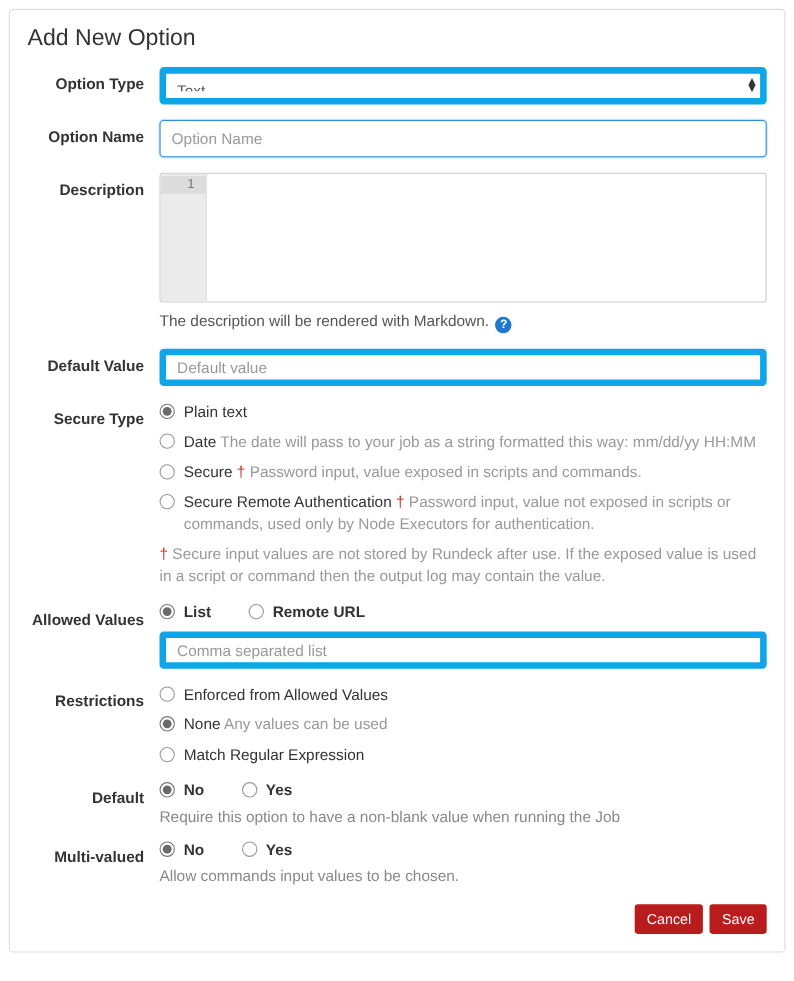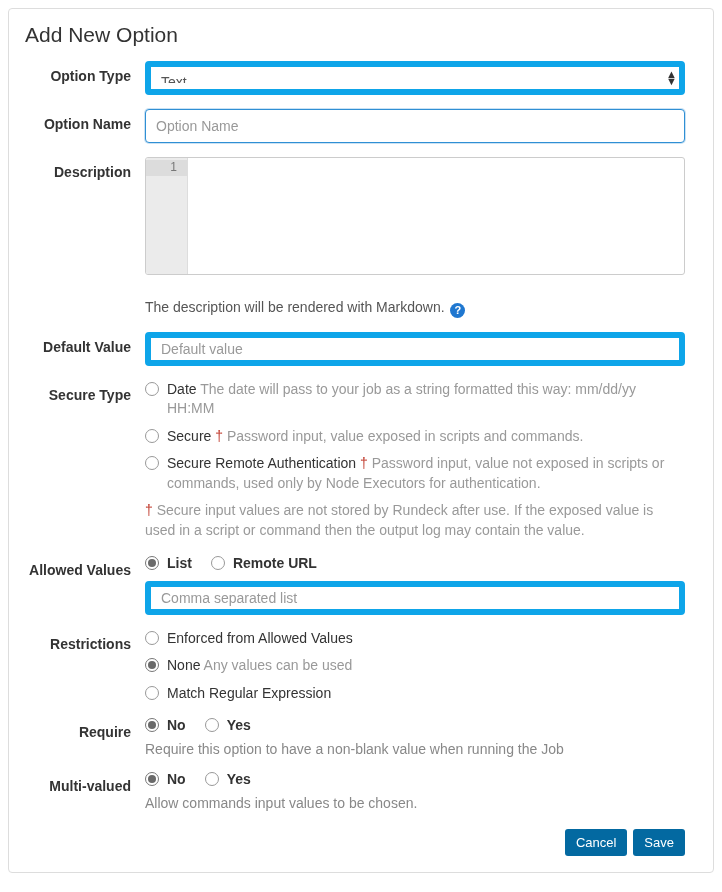--- a/index.html
+++ b/index.html
@@ -6,21 +6,21 @@
 body {
   font-family: "Helvetica Neue", Helvetica, Arial, sans-serif;
   font-size: 14px;
   color: #333;
   background: #fff;
   padding: 8px;
 }
 .panel {
   border: 1px solid #ddd;
   border-radius: 4px;
-  padding: 14px 28px 16px 16px;
+  padding: 14px 16px 16px 16px;
   width: 706px;
 }
 .title {
   font-size: 21px;
   font-weight: 400;
   color: #333;
   margin-bottom: 14px;
 }
 .form-row {
   display: flex;
@@ -86,21 +86,21 @@
 .gutter span {
   display: block;
   font-size: 12px;
   color: #777;
   padding-right: 10px;
   height: 16px;
   background: #dcdcdc;
 }
 .editor-body { flex: 1; }
 .help-line {
-  margin-top: 24px;
+  margin-top: 8px;
   color: #555;
   font-size: 14px;
 }
 .help-icon {
   display: inline-flex;
   width: 15px; height: 15px;
   border-radius: 50%;
   background: #1f77d0;
   color: #fff;
   font-size: 11px;
@@ -142,41 +142,41 @@
 .radio-hint { color: #999; }
 .dagger { color: #c0392b; }
 .secure-note {
   color: #999;
   font-size: 14px;
   line-height: 1.4;
   margin-top: 6px;
 }
 .inline-radios {
   display: flex;
-  gap: 19px;
+  gap: 34px;
   align-items: flex-start;
   margin-bottom: 10px;
 }
 .inline-radio {
   display: flex;
   align-items: center;
 }
 .inline-radio .radio { margin-top: 0; }
 .subhelp {
   color: #888;
   margin-top: 8px;
 }
 .footer {
   display: flex;
   justify-content: flex-end;
   gap: 6px;
   margin-top: 18px;
 }
 .btn {
-  background: #0369a1;
+  background: #b91c1c;
   color: #fff;
   border: none;
   border-radius: 3px;
   padding: 6px 11px;
   font-size: 13px;
   cursor: pointer;
 }
 </style>
 </head>
 <body>
@@ -223,20 +223,24 @@
     <div class="label-col">Default Value</div>
     <div class="field-col">
       <input class="form-control" type="text" placeholder="Default value" style="">
     </div>
   </div>
 
   <div class="form-row">
     <div class="label-col">Secure Type</div>
     <div class="field-col">
       <div class="radio-line">
+        <div class="radio checked"></div>
+        <div class="radio-text"><span class="radio-label">Plain text</span></div>
+      </div>
+      <div class="radio-line">
         <div class="radio"></div>
         <div class="radio-text"><span class="radio-label">Date</span> <span class="radio-hint">The date will pass to your job as a string formatted this way: mm/dd/yy HH:MM</span></div>
       </div>
       <div class="radio-line">
         <div class="radio"></div>
         <div class="radio-text"><span class="radio-label">Secure</span> <span class="dagger">†</span> <span class="radio-hint">Password input, value exposed in scripts and commands.</span></div>
       </div>
       <div class="radio-line">
         <div class="radio"></div>
         <div class="radio-text"><span class="radio-label">Secure Remote Authentication</span> <span class="dagger">†</span> <span class="radio-hint">Password input, value not exposed in scripts or commands, used only by Node Executors for authentication.</span></div>
@@ -276,21 +280,21 @@
         <div class="radio-text"><span class="radio-label">None</span> <span class="radio-hint">Any values can be used</span></div>
       </div>
       <div class="radio-line">
         <div class="radio"></div>
         <div class="radio-text"><span class="radio-label">Match Regular Expression</span></div>
       </div>
     </div>
   </div>
 
   <div class="form-row">
-    <div class="label-col">Require</div>
+    <div class="label-col">Default</div>
     <div class="field-col">
       <div class="inline-radios" style="margin-bottom:6px;">
         <div class="inline-radio">
           <div class="radio checked"></div>
           <span class="radio-label bold">No</span>
         </div>
         <div class="inline-radio">
           <div class="radio"></div>
           <span class="radio-label bold">Yes</span>
         </div>

